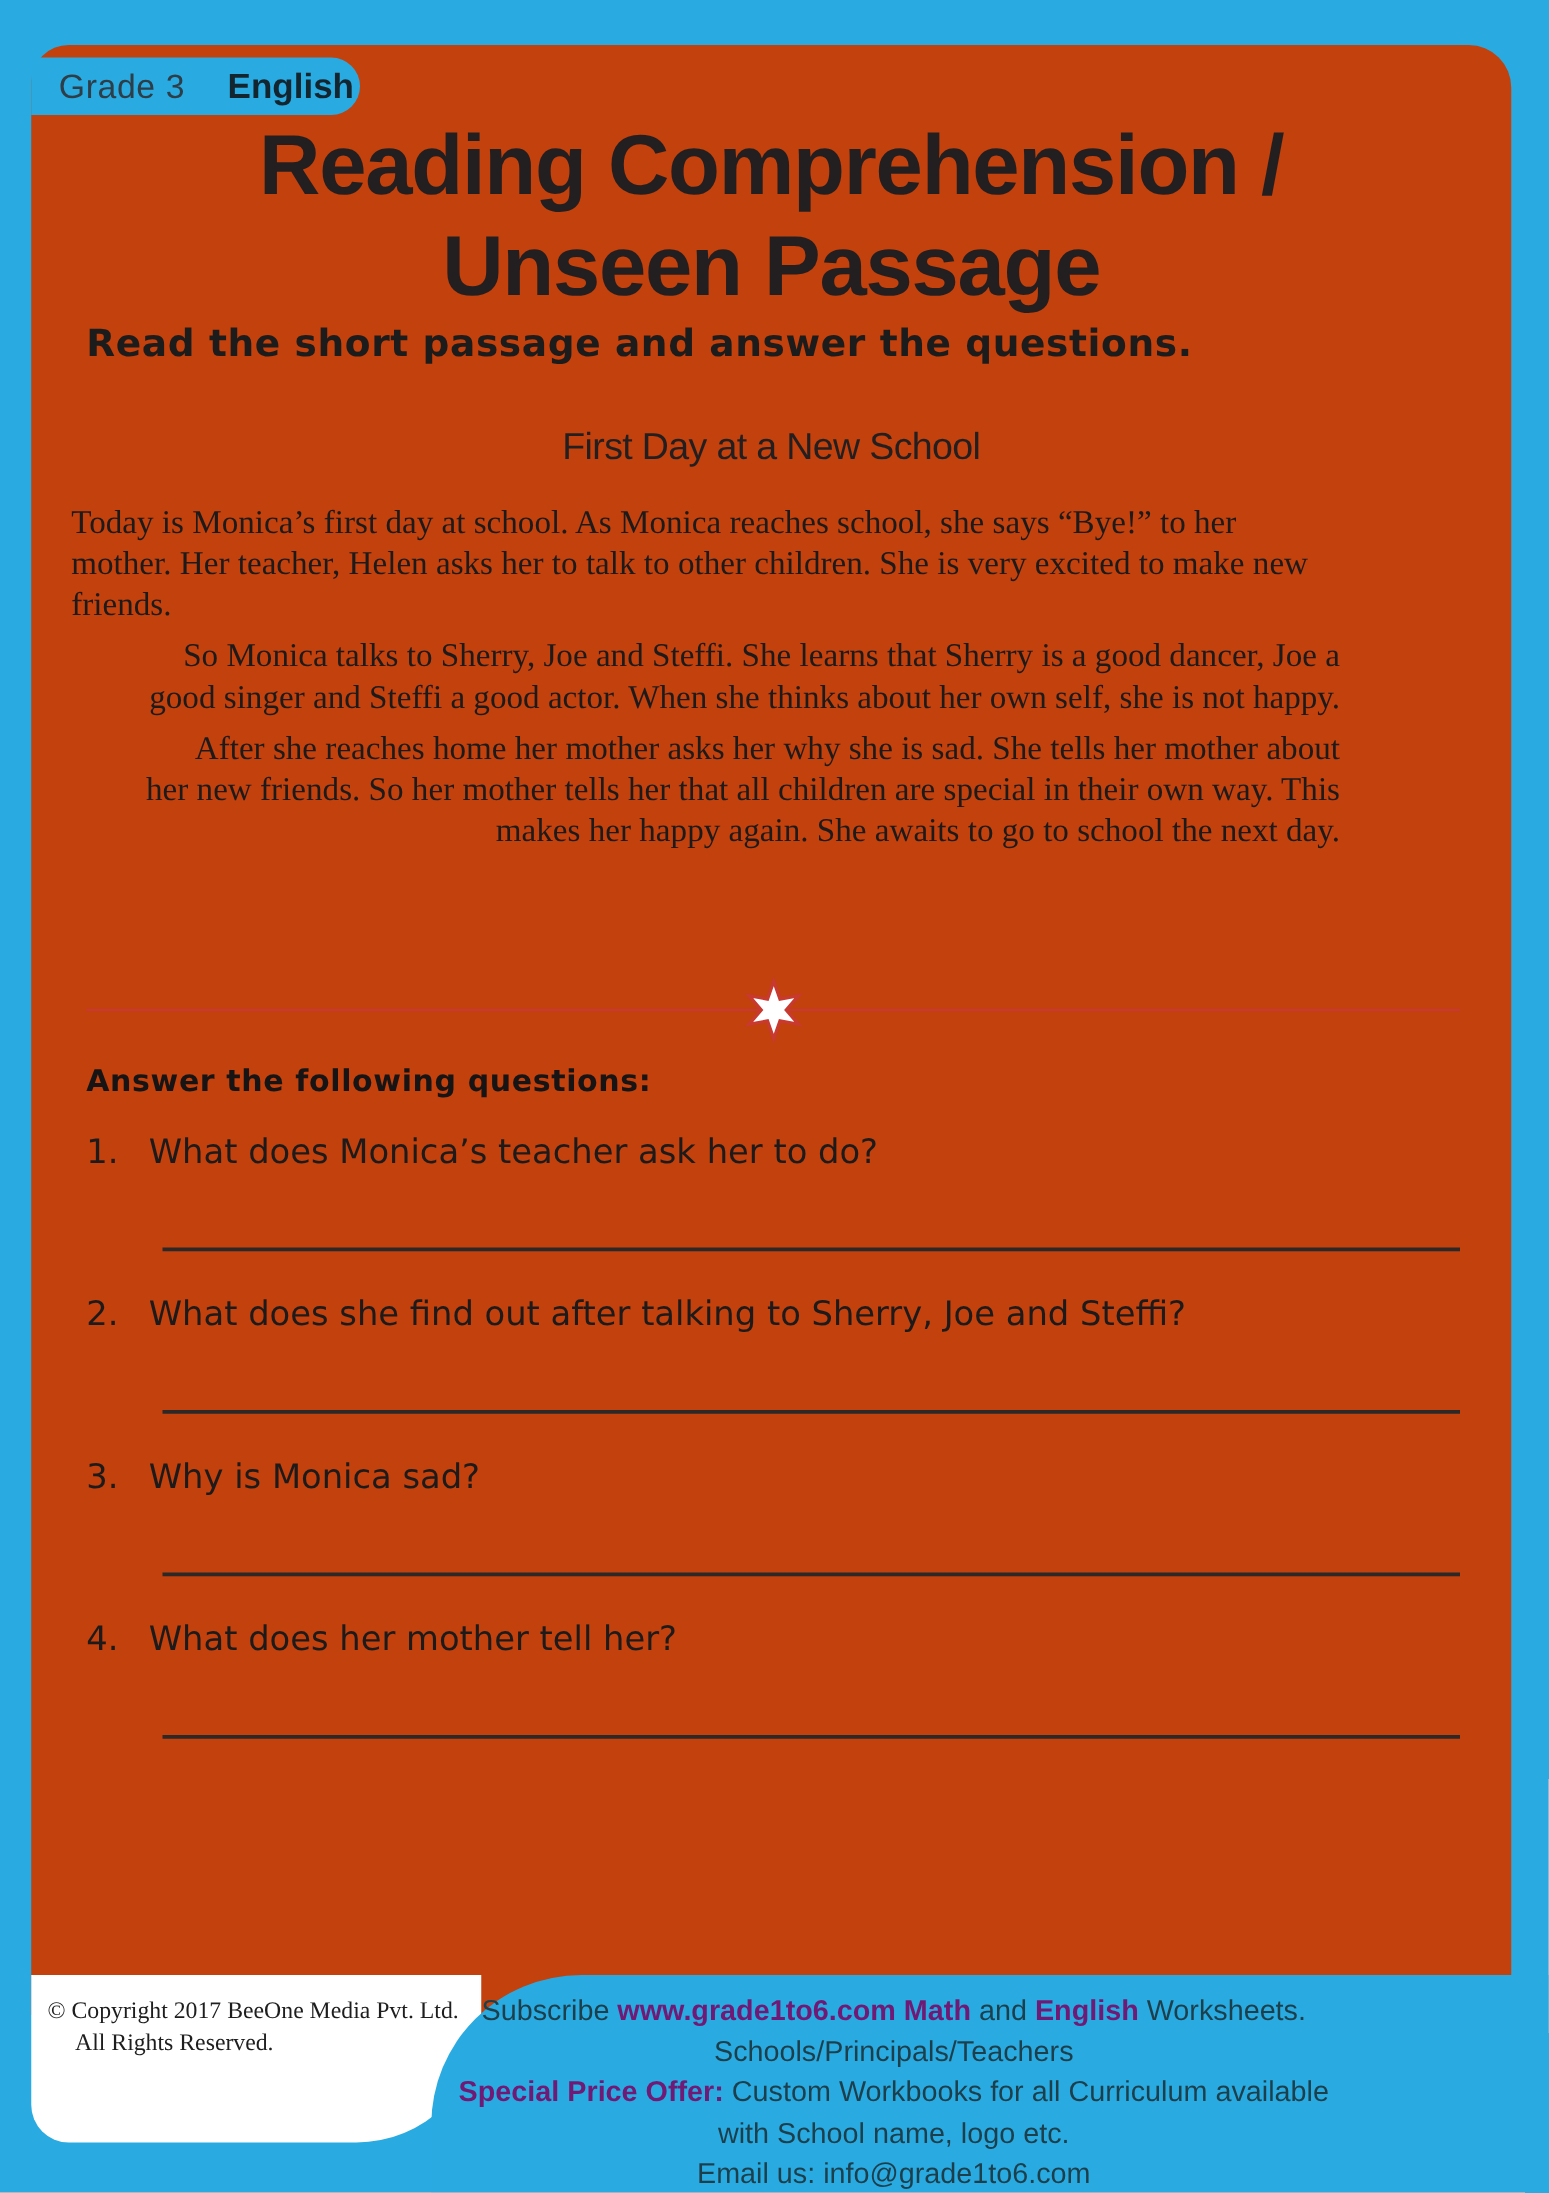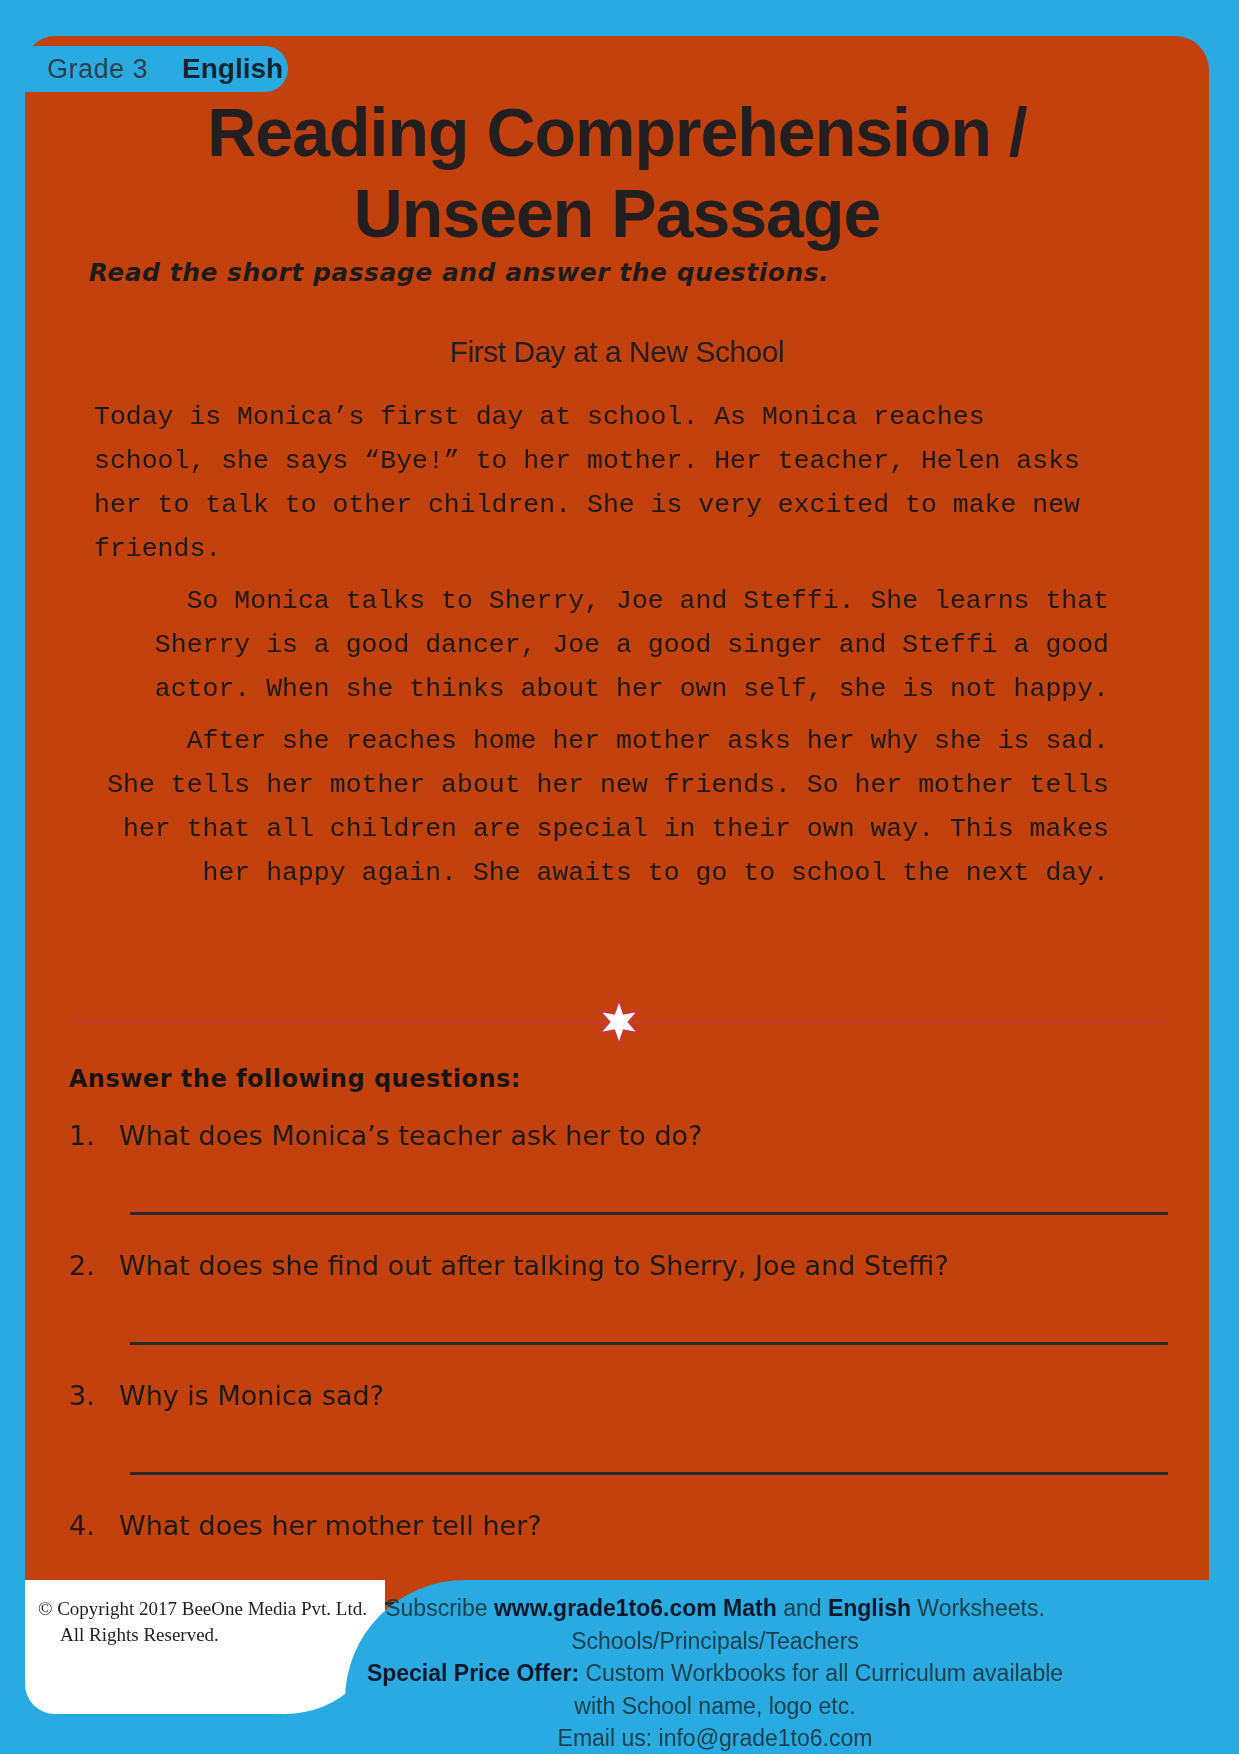--- a/index.html
+++ b/index.html
@@ -21,31 +21,31 @@
     display:flex; align-items:center; padding-left:22px;
   }
   .badge .grade { font-size:27px; color:#2e3e48; letter-spacing:0.5px; }
   .badge .subject { font-size:28px; font-weight:700; color:#132630; margin-left:34px; }
 
   .title {
     margin-top:56px; text-align:center; color:#231F20;
     font-size:68px; line-height:81px; font-weight:700; letter-spacing:-1px;
   }
   .instruction {
-    margin:4px 0 0 64px; font-family:"DejaVu Sans", sans-serif;
-    font-size:25px; font-weight:700; font-style:italic; color:#1c1c1c;
+    margin:4px 0 0 44px; font-family:"DejaVu Sans", sans-serif;
+    font-size:30px; font-weight:700; color:#1c1c1c;
     letter-spacing:0.5px;
   }
   .passage-heading {
     margin-top:48px; text-align:center; color:#231F20;
     font-size:30px; font-weight:400; letter-spacing:-0.5px;
   }
   .passage {
-    margin:26px 125px 0 69px; width:1015px;
-    font-family:Liberation Mono, monospace; font-size:26.5px; line-height:44px;
+    margin:26px 125px 0 32px; width:1015px;
+    font-family:Liberation Serif, serif; font-size:26.5px; line-height:33px;
     color:#1d1a1b;
   }
   .passage p + p { margin-top:8px;text-align:right; }
   .passage p.indent { text-indent:75px; }
 
   .divider-wrap {
     position:relative; margin:126px 41px 0 44px; height:2px;
   }
   .divider-line { border-top:2px solid #C8392F; height:0; }
   .star {
@@ -82,21 +82,21 @@
   
   .footer-panel {
     position:absolute; left:345px; right:0; top:1580px; bottom:0;
     background:#29ABE2; border-top-left-radius:120px; z-index:2;
   }
   .footer-text {
     position:absolute; left:355px; width:720px; top:1592px; z-index:3;
     text-align:center; color:#1d3f4c; font-size:23px; line-height:32.5px;
     font-family:"Liberation Sans", sans-serif;
   }
-  .footer-text b { color:#0f172a; }
+  .footer-text b { color:#701a75; }
 </style>
 </head>
 <body>
 
 <div class="page">
 
   <div class="sheet">
 
     <h1 class="title">
       <span>Reading Comprehension /</span><br>

